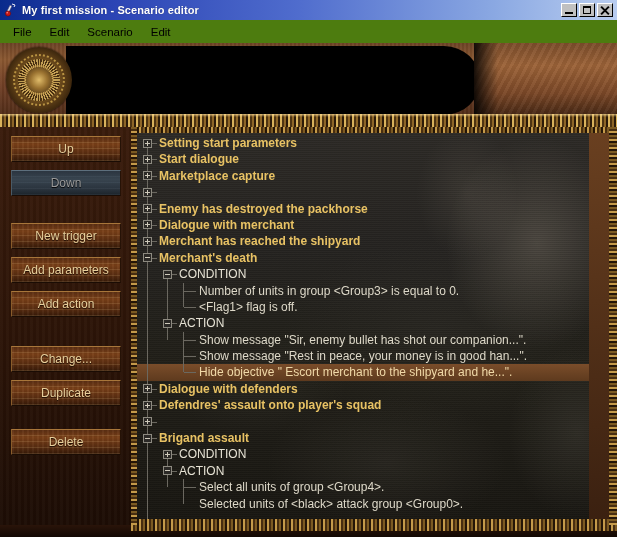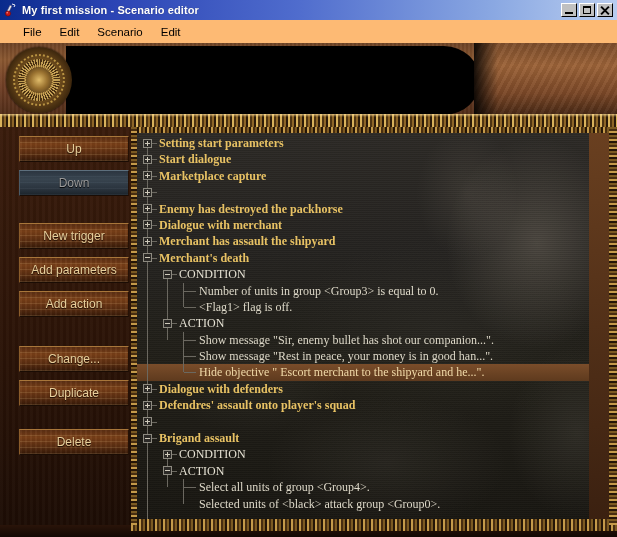--- a/index.html
+++ b/index.html
@@ -22,21 +22,21 @@
     position:relative;box-sizing:border-box;}
   .tb-btn i{position:absolute;display:block;background:#000;}
   .b-min i{left:3px;bottom:2px;width:8px;height:2px;}
   .b-max i{left:3px;top:2px;width:8px;height:8px;border:1px solid #000;background:transparent;box-sizing:border-box;border-top-width:2px;}
   .b-close i{left:6px;top:1px;width:2px;height:11px;}
   .b-close i:first-child{transform:rotate(45deg);}
   .b-close i:last-child{transform:rotate(-45deg);}
 
   
   .menubar{position:absolute;left:0;top:20px;width:617px;height:23px;
-    background:#fdba74;display:flex;align-items:center;padding-left:14px;box-sizing:border-box;}
+    background:#4d7c0f;display:flex;align-items:center;padding-left:4px;box-sizing:border-box;}
   .menu-item{color:#000;font-size:11.5px;padding:2px 9px;cursor:default;white-space:nowrap;}
 
   
   .banner{position:absolute;left:0;top:43px;width:617px;height:75px;overflow:hidden;
     background:
       repeating-linear-gradient(90deg,rgba(255,255,255,.035) 0 2px,rgba(0,0,0,.05) 2px 4px),
       linear-gradient(180deg,#6d4326 0%,#8a5730 22%,#724026 55%,#4c2a16 100%);}
   .banner .dark{position:absolute;left:66px;top:3px;width:370px;height:69px;background:#000;}
   .banner .dark2{position:absolute;left:420px;top:3px;width:60px;height:69px;background:#000;
     border-radius:0 60% 60% 0 / 0 50% 50% 0;}
@@ -65,21 +65,21 @@
       repeating-linear-gradient(90deg,#d9b25c 0 2px,#4e3412 2px 4px,#8d6527 4px 6px,#2b1a08 6px 8px),
       linear-gradient(180deg,#a9772f,#3c2410);}
   .beadstrip::after{content:"";position:absolute;left:0;top:0;width:100%;height:3px;
     background:linear-gradient(180deg,rgba(255,222,150,.75),rgba(0,0,0,0));}
 
   
   .leftpanel{position:absolute;left:0;top:127px;width:131px;height:398px;
     background:
       repeating-linear-gradient(90deg,rgba(255,255,255,.02) 0 3px,rgba(0,0,0,.05) 3px 6px),
       linear-gradient(180deg,#3a1c0c,#2a1307 60%,#1d0d05);}
-  .btn{position:absolute;left:19px;width:110px;height:26px;box-sizing:border-box;
+  .btn{position:absolute;left:11px;width:110px;height:26px;box-sizing:border-box;
     display:flex;align-items:center;justify-content:center;
     color:#e8cf9b;font-size:12px;white-space:nowrap;cursor:default;
     background:
       repeating-linear-gradient(0deg,rgba(255,225,160,.13) 0 1px,rgba(0,0,0,0) 1px 6px),
       repeating-linear-gradient(90deg,rgba(255,255,255,.03) 0 2px,rgba(0,0,0,.05) 2px 5px),
       linear-gradient(180deg,#5c2f13 0%,#7a4018 30%,#5a2d11 70%,#371a08 100%);
     border-top:1px solid #a8763a;border-left:1px solid #8a5c2a;
     border-right:1px solid #261206;border-bottom:1px solid #1a0c04;
     text-shadow:0 1px 1px #1a0b03;}
   .btn.disabled{color:#9a9a9a;
@@ -95,21 +95,21 @@
   .treeframe .ornbar{position:absolute;left:0;top:0;width:486px;height:6px;
     background:repeating-linear-gradient(90deg,#c49a4a 0 2px,#472d10 2px 4px,#7c5a22 4px 6px,#241507 6px 8px);}
   .treeframe .ornbarb{position:absolute;left:0;bottom:0;width:486px;height:6px;
     background:repeating-linear-gradient(90deg,#c49a4a 0 2px,#472d10 2px 4px,#7c5a22 4px 6px,#241507 6px 8px);}
   .treeframe .ornL{position:absolute;left:0;top:0;width:6px;height:398px;
     background:repeating-linear-gradient(0deg,#c49a4a 0 2px,#472d10 2px 4px,#7c5a22 4px 6px,#241507 6px 8px);}
   .treeframe .ornR{position:absolute;right:0;top:0;width:8px;height:398px;
     background:repeating-linear-gradient(0deg,#c49a4a 0 2px,#472d10 2px 4px,#7c5a22 4px 6px,#241507 6px 8px);}
 
   .tree{position:absolute;left:6px;top:6px;width:452px;height:386px;overflow:hidden;
-    background:#262421;font-family:Liberation Serif, serif;}
+    background:#262421;}
   
   .artwork{position:absolute;inset:0;opacity:1;
     background:
       radial-gradient(ellipse 130px 150px at 400px 110px,rgba(150,140,125,.34),rgba(0,0,0,0) 70%),
       radial-gradient(ellipse 70px 90px at 330px 60px,rgba(120,112,100,.22),rgba(0,0,0,0) 72%),
       radial-gradient(ellipse 95px 120px at 440px 300px,rgba(120,115,104,.20),rgba(0,0,0,0) 72%),
       radial-gradient(ellipse 160px 90px at 250px 330px,rgba(105,100,92,.16),rgba(0,0,0,0) 75%),
       radial-gradient(ellipse 120px 70px at 120px 250px,rgba(95,92,86,.12),rgba(0,0,0,0) 75%),
       radial-gradient(ellipse 200px 120px at 300px 200px,rgba(80,78,72,.14),rgba(0,0,0,0) 78%),
       linear-gradient(180deg,#2f2c28 0%,#272522 30%,#222019 62%,#1a1813 100%);}
@@ -216,21 +216,21 @@
     <div class="ornR"></div>
     <div class="tree">
       <div class="artwork"></div>
       <div class="rows" id="tree-rows">
           <div class="row lvl0"><span class="exp plus"></span><span class="hline"></span><span class="lbl">Setting start parameters</span></div>
           <div class="row lvl0"><span class="exp plus"></span><span class="hline"></span><span class="lbl">Start dialogue</span></div>
           <div class="row lvl0"><span class="exp plus"></span><span class="hline"></span><span class="lbl">Marketplace capture</span></div>
           <div class="row lvl0"><span class="exp plus"></span><span class="hline"></span></div>
           <div class="row lvl0"><span class="exp plus"></span><span class="hline"></span><span class="lbl">Enemy has destroyed the packhorse</span></div>
           <div class="row lvl0"><span class="exp plus"></span><span class="hline"></span><span class="lbl">Dialogue with merchant</span></div>
-          <div class="row lvl0"><span class="exp plus"></span><span class="hline"></span><span class="lbl">Merchant has assault the shipyard</span></div>
+          <div class="row lvl0"><span class="exp plus"></span><span class="hline"></span><span class="lbl">Merchant has reached the shipyard</span></div>
           <div class="row lvl0"><span class="exp minus"></span><span class="hline"></span><span class="lbl">Merchant's death</span></div>
           <div class="row lvl1"><span class="exp minus"></span><span class="hline"></span><span class="lbl">CONDITION</span></div>
           <div class="row lvl2"><span class="hline"></span><span class="vstub"></span><span class="vline" style="left: 46px; top: 8px; height: 9px;"></span><span class="lbl">Number of units in group &lt;Group3&gt; is equal to 0.</span></div>
           <div class="row lvl2 last"><span class="hline"></span><span class="vstub"></span><span class="lbl">&lt;Flag1&gt; flag is off.</span></div>
           <div class="row lvl1"><span class="exp minus"></span><span class="hline"></span><span class="lbl">ACTION</span></div>
           <div class="row lvl2"><span class="hline"></span><span class="vstub"></span><span class="vline" style="left: 46px; top: 8px; height: 9px;"></span><span class="lbl">Show message "Sir, enemy bullet has shot our companion...".</span></div>
           <div class="row lvl2"><span class="hline"></span><span class="vstub"></span><span class="vline" style="left: 46px; top: 8px; height: 9px;"></span><span class="lbl">Show message "Rest in peace, your money is in good han...".</span></div>
           <div class="row lvl2 sel last"><span class="hline"></span><span class="vstub"></span><span class="lbl">Hide objective "  Escort merchant to the shipyard and he...".</span></div>
           <div class="row lvl0"><span class="exp plus"></span><span class="hline"></span><span class="lbl">Dialogue with defenders</span></div>
           <div class="row lvl0"><span class="exp plus"></span><span class="hline"></span><span class="lbl">Defendres' assault onto player's squad</span></div>

